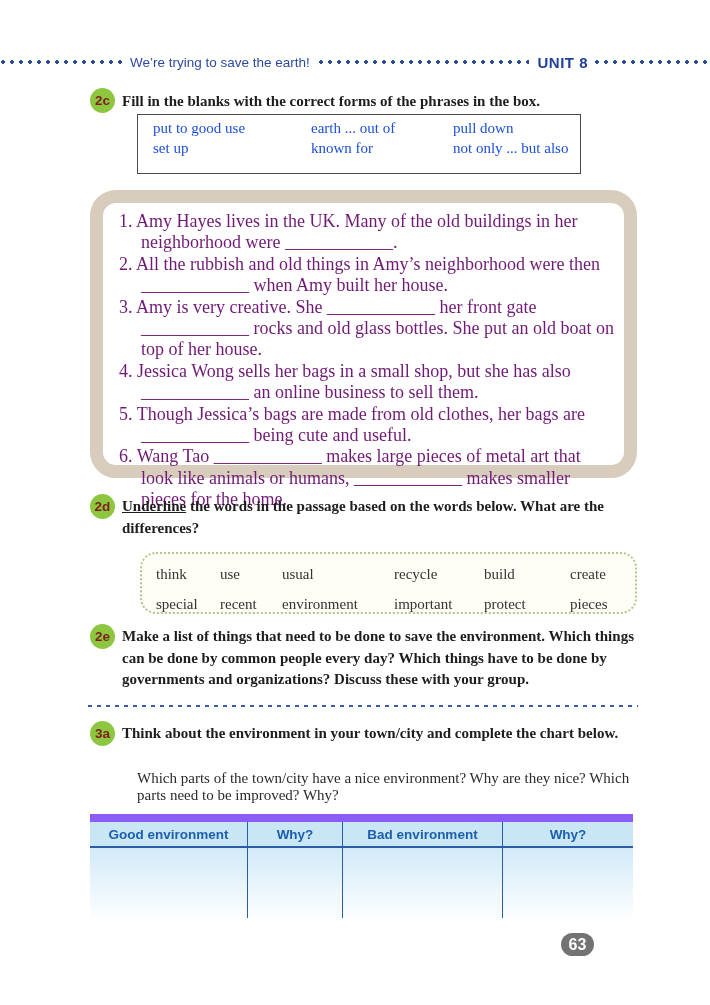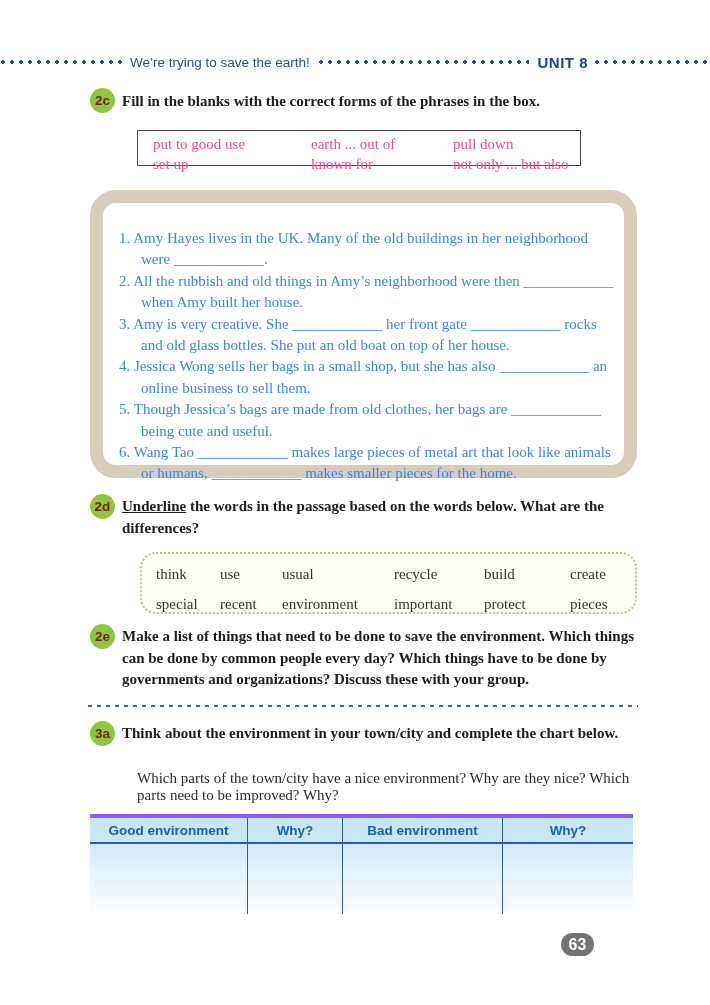--- a/index.html
+++ b/index.html
@@ -37,51 +37,51 @@
   
   .h{
     position:absolute;left:122px;font-weight:bold;font-size:15px;line-height:21.5px;color:#1d1d1d;
   }
   .sub{
     position:absolute;left:137px;font-size:15px;line-height:17px;color:#2a2a2a;
   }
   .u{text-decoration:underline;}
   
   .phrase-box{
-    position:absolute;left:137px;top:130px;width:444px;height:36px;
+    position:absolute;left:137px;top:114px;width:444px;height:60px;
     border:1.5px solid #4a4a4a;box-sizing:border-box;
     display:grid;grid-template-columns:158px 142px auto;
-    padding:3px 0 0 15px;font-size:15px;line-height:20px;color:#ec4899;
+    padding:3px 0 0 15px;font-size:15px;line-height:20px;color:#1d4ed8;
   }
   
   .beige-box{
     position:absolute;left:90px;top:190px;width:547px;height:288px;box-sizing:border-box;
     border:13px solid #d8ccbc;border-radius:26px;background:#ffffff;
   }
   .beige-inner{
-    padding:25px 8px 0 16px;font-size:15px;line-height:21.4px;color:#3b82f6;
+    padding:8px 8px 0 16px;font-size:18px;line-height:21.4px;color:#701a75;
   }
   .fill-item{margin:0;padding-left:22px;text-indent:-22px;}
   
   .word-box{
     position:absolute;left:140px;top:552px;width:497px;height:62px;box-sizing:border-box;
     border:2px dotted #adc88a;border-radius:16px;background:#fffef6;
     display:grid;grid-template-columns:64px 62px 112px 90px 86px auto;
     align-content:start;row-gap:8px;
     padding:9px 0 0 14px;font-size:15px;line-height:22px;color:#333;
   }
   
   .dashed-divider{
     position:absolute;left:88px;top:705px;width:550px;height:2px;
     background:repeating-linear-gradient(90deg,#3b5eab 0 4px,transparent 4px 9px);
   }
   
   .env-table{
     position:absolute;left:90px;top:814px;width:543px;
-    border-top:4px solid #8b5cf6;box-sizing:border-box;
+    border-top:8px solid #8b5cf6;box-sizing:border-box;
     font-family:"Liberation Sans",sans-serif;
   }
   .t-head,.t-body{display:grid;grid-template-columns:158px 95px 160px 130px;}
   .t-head .t-cell{
     background:#c9e6f5;color:#1d5fae;font-weight:bold;font-size:13.5px;
     height:26px;line-height:26px;text-align:center;
     border-bottom:2.5px solid #2b5ca9;box-sizing:border-box;
   }
   .t-body{height:70px;background:linear-gradient(#d2eaf8 0%,#eaf5fc 55%,#fdfeff 100%);}
   .t-cell{border-right:1.5px solid #2b5ca9;box-sizing:border-box;}

